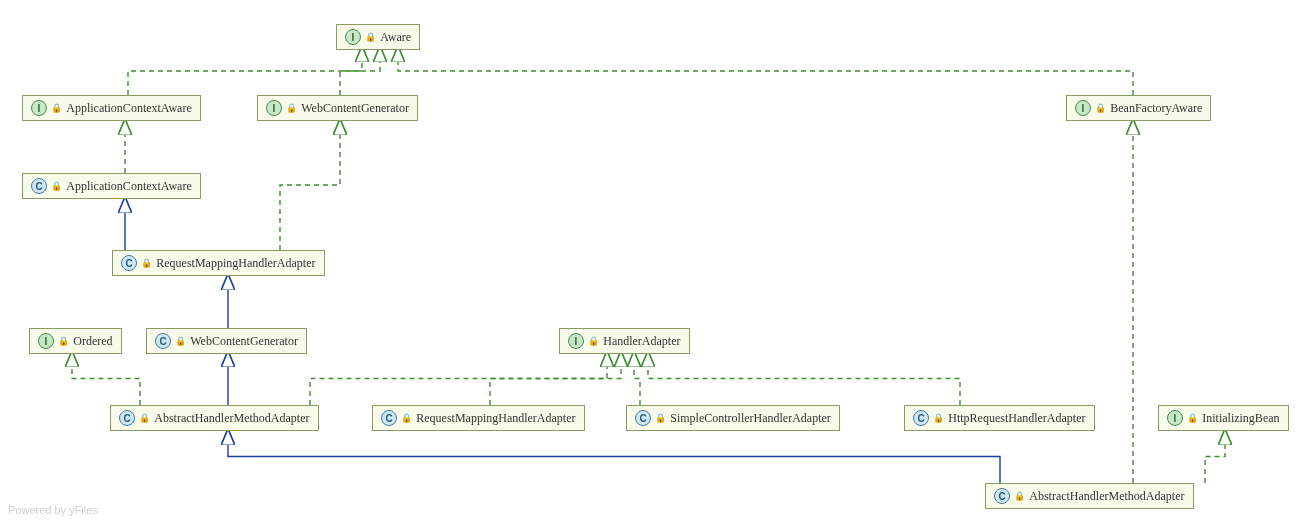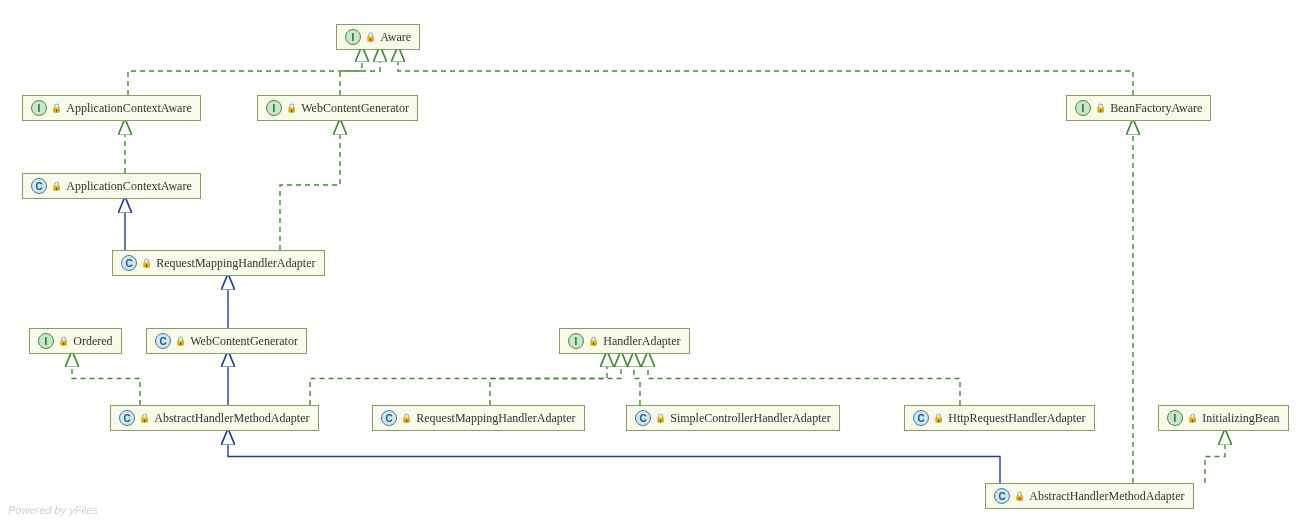--- a/index.html
+++ b/index.html
@@ -57,21 +57,20 @@
       left: 0;
       z-index: -1;
     }
     .footer {
       position: absolute;
       left: 8px;
       bottom: 6px;
       color: #cfcfcf;
       font-family: Arial, sans-serif;
       font-size: 11px;
-      font-style: italic;
     }
   </style>
 </head>
 <body>
 
 <svg class="edges" width="1315" height="522">
   <defs>
     <marker id="tri-green" markerWidth="12" markerHeight="10" refX="11" refY="5" orient="auto">
       <path d="M0,0 L12,5 L0,10 Z" fill="#ffffff" stroke="#3c8d2e" stroke-width="1.2"></path>
     </marker>

